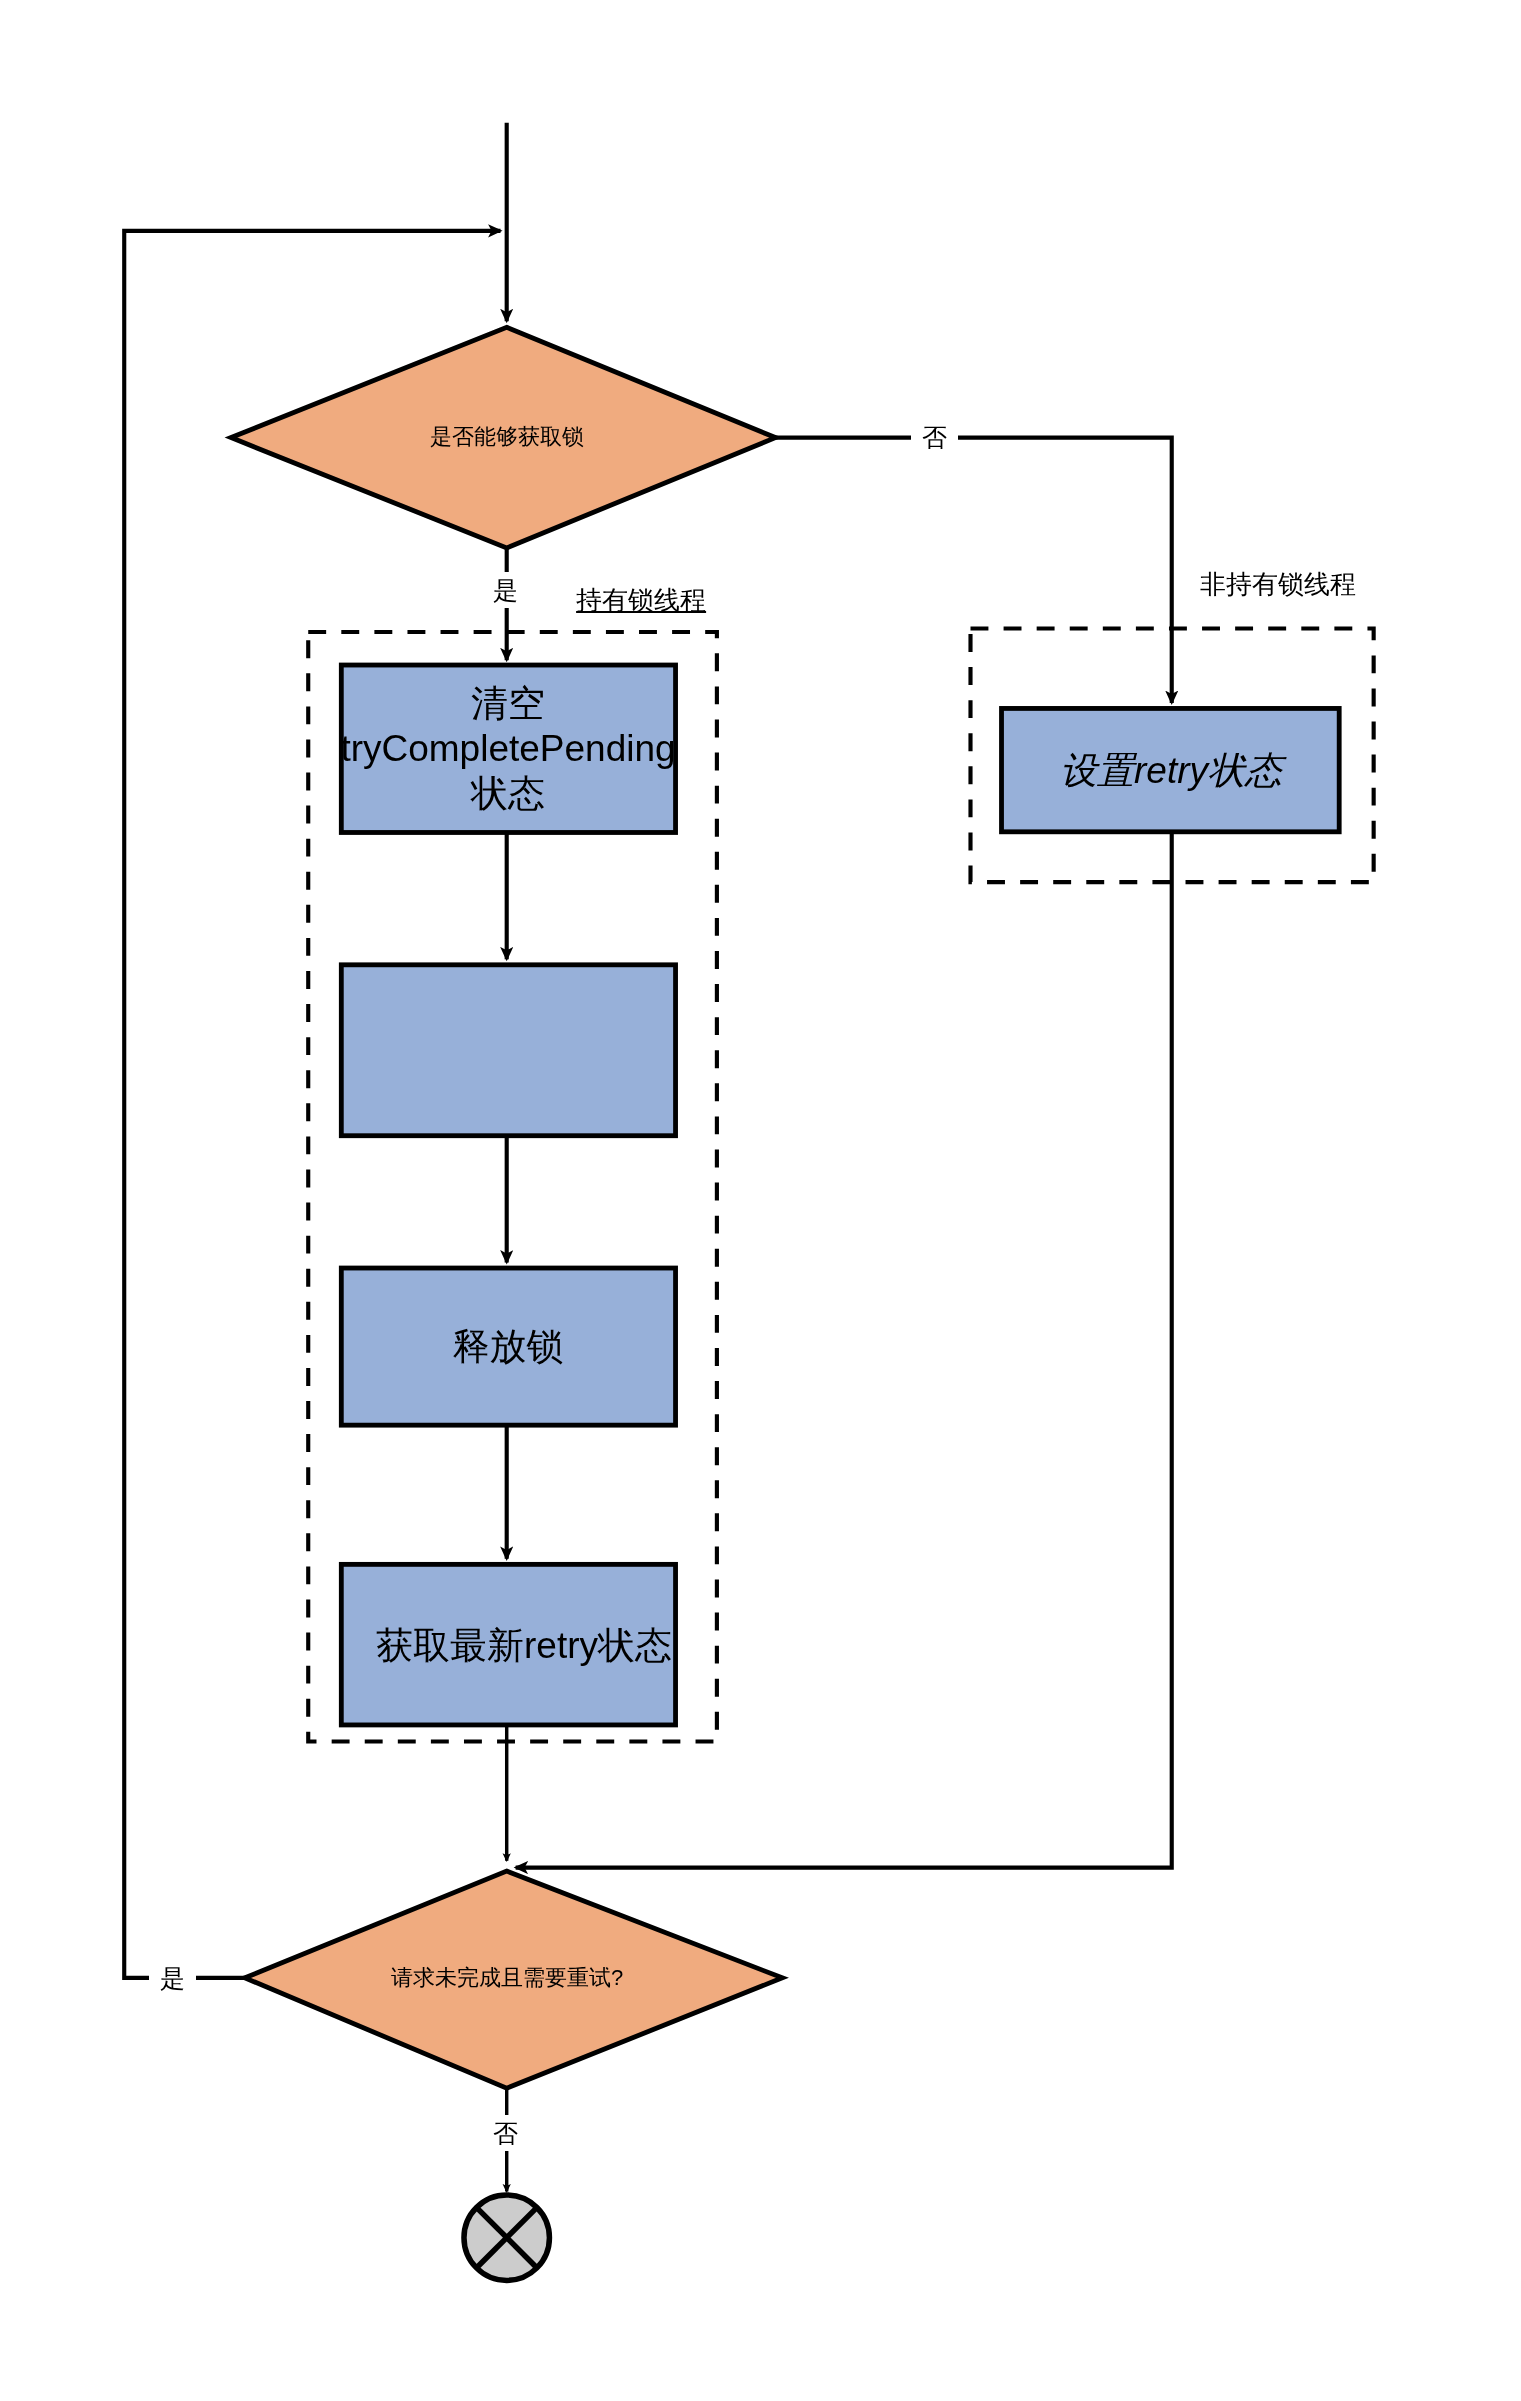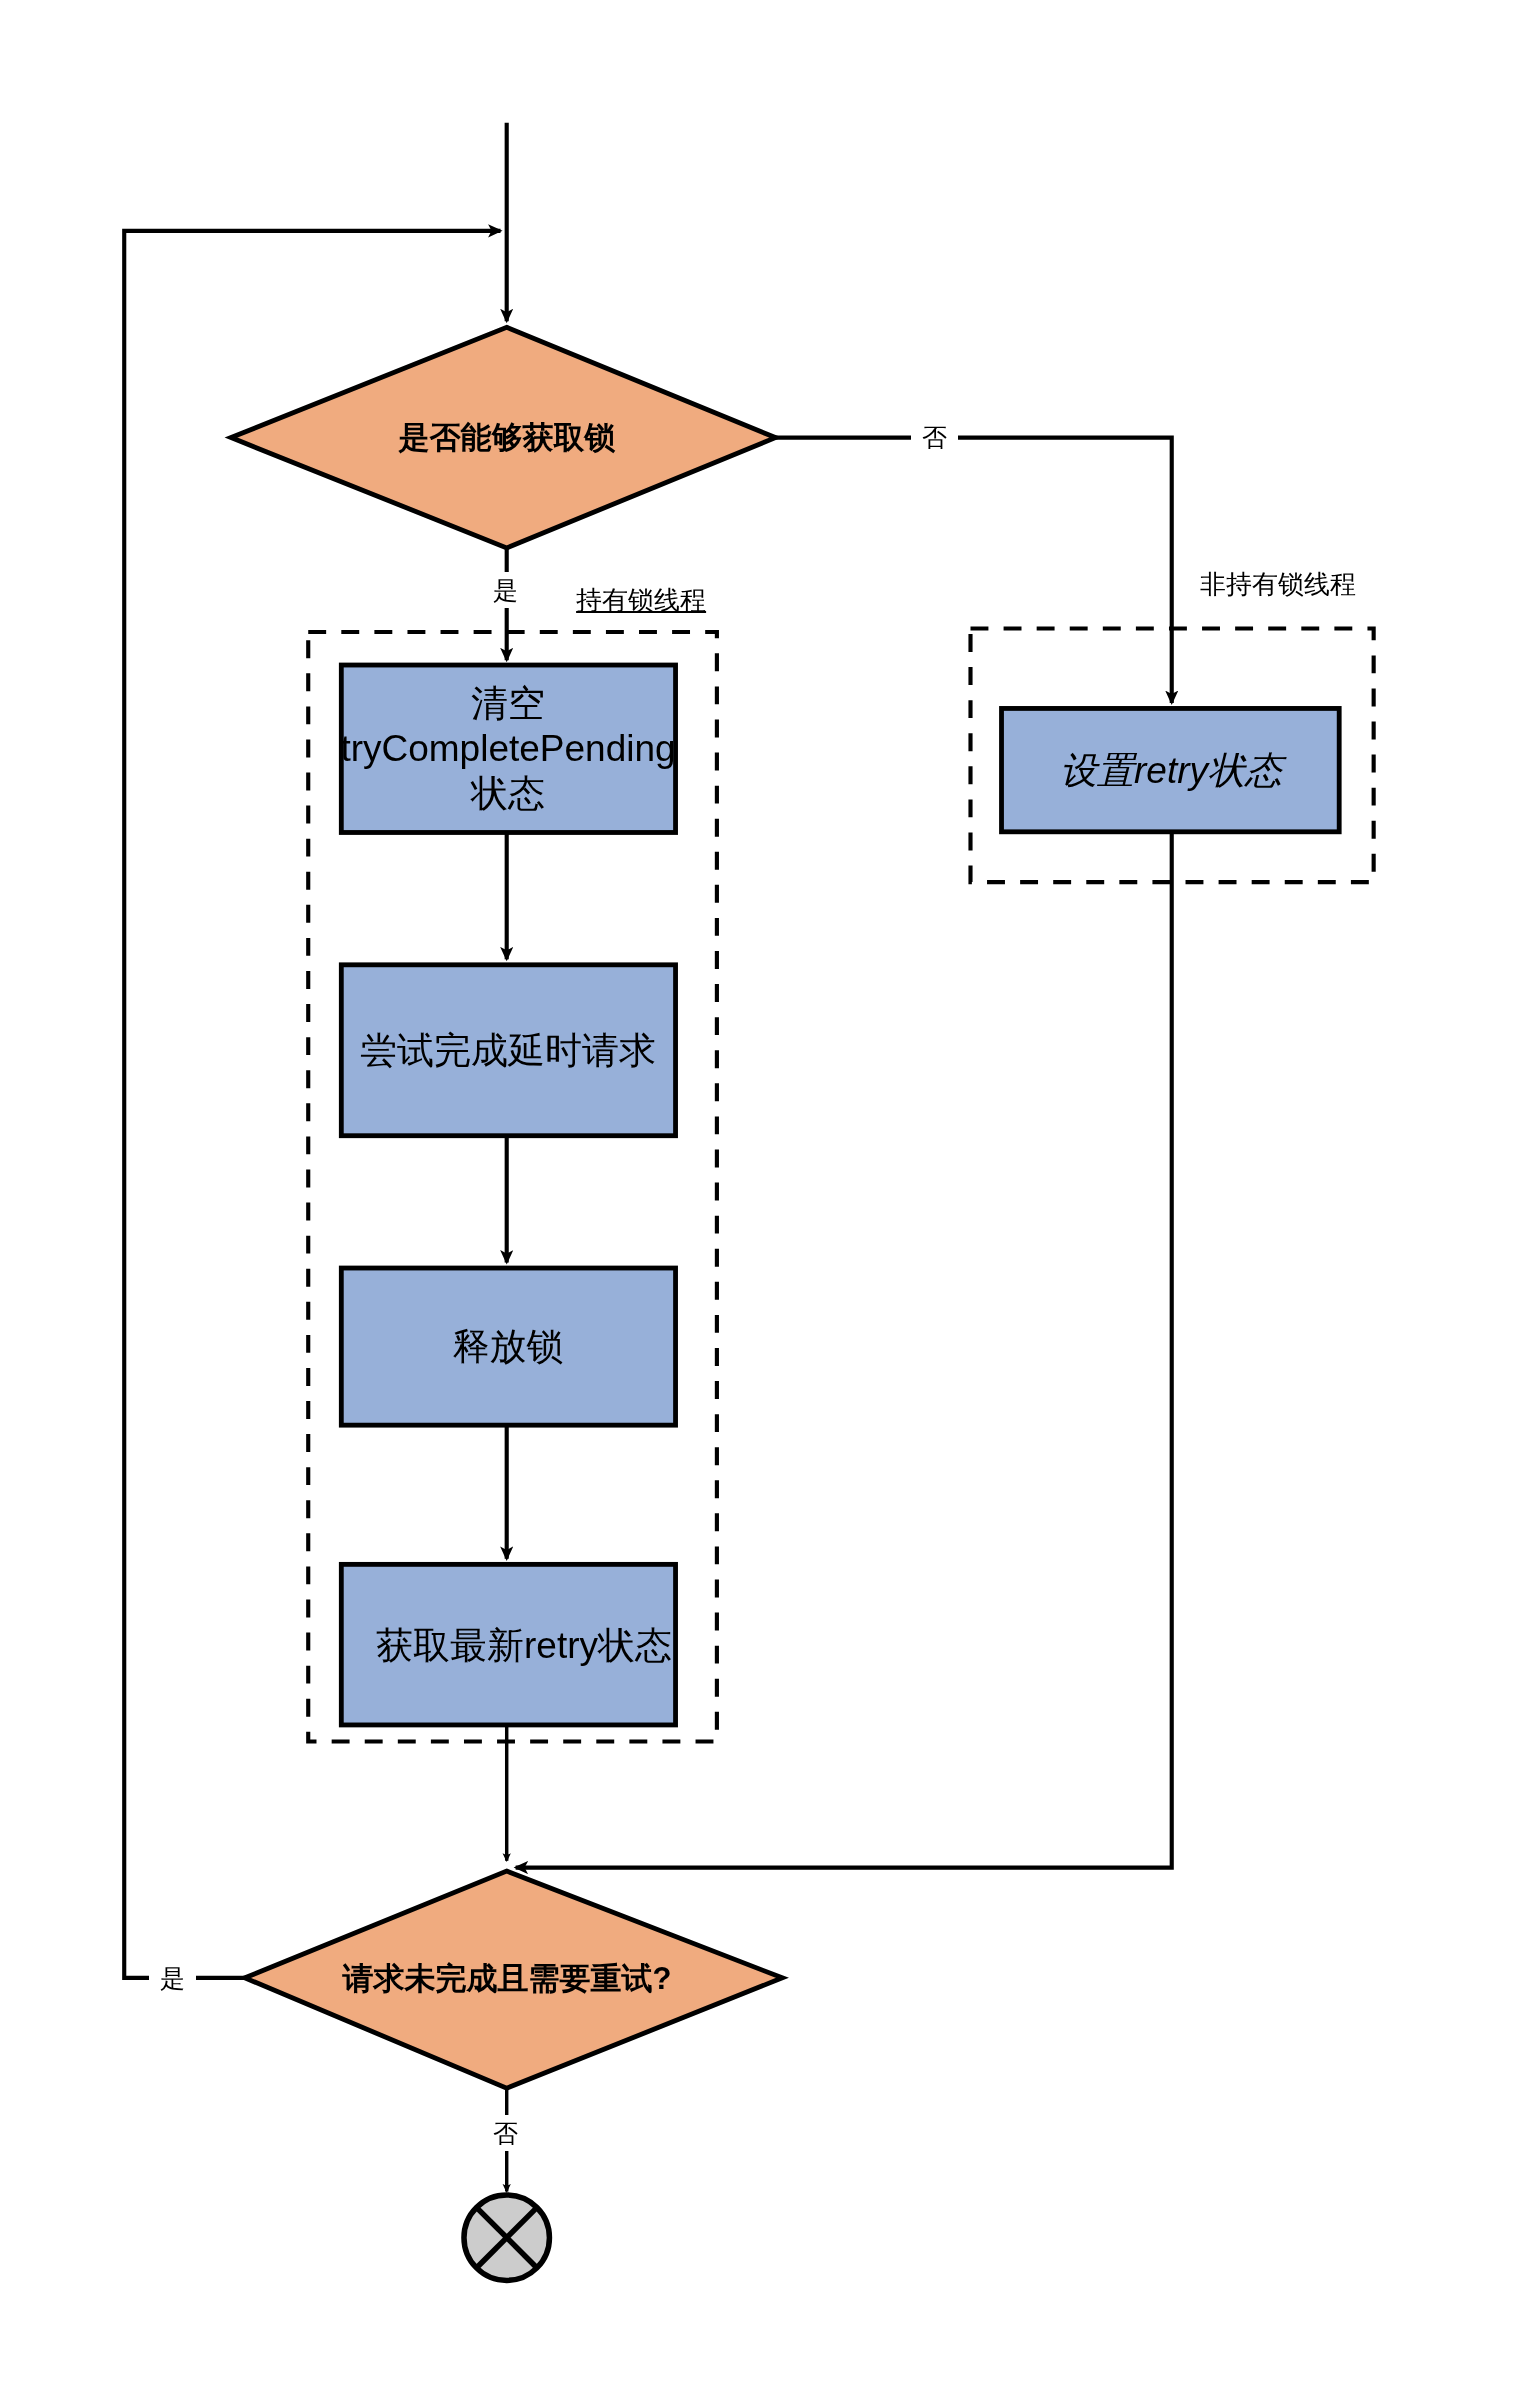--- a/index.html
+++ b/index.html
@@ -5,21 +5,21 @@
   html,body{margin:0;padding:0;background:#ffffff;}
   body{font-family:"Liberation Sans","DejaVu Sans",sans-serif;}
   #canvas{position:relative;width:1522px;height:2401px;background:#ffffff;overflow:hidden;}
   svg.layer{position:absolute;left:0;top:0;width:1522px;height:2401px;}
   .nodeText{
     position:absolute;display:flex;align-items:center;justify-content:center;
     text-align:center;color:#000000;line-height:1.22;pointer-events:none;
     white-space:pre-line;
   }
   .boxText{font-size:37px;}
-  .diamondText{font-size:31px;font-weight:bold;}
+  .diamondText{font-size:22px;}
   .edgeLabel{
     position:absolute;font-size:25px;color:#000000;background:#ffffff;
     padding:0 4.1px;display:flex;align-items:center;justify-content:center;
   }
   .groupLabel{position:absolute;font-size:26px;color:#000000;background:#ffffff;padding:0 4.1px;}
 </style>
 </head>
 <body>
 
 <div id="canvas">
@@ -73,21 +73,20 @@
     <line x1="691" y1="3203" x2="779" y2="3291" stroke="#000000" stroke-width="8"></line>
     <line x1="779" y1="3203" x2="691" y2="3291" stroke="#000000" stroke-width="8"></line>
   </svg>
 
   <div class="nodeText diamondText" style="left:276px;top:410px;width:462px;height:55px;">是否能够获取锁</div>
 
   <div class="nodeText boxText" style="left:341px;top:665px;width:334px;height:167px;">清空
 tryCompletePending
 状态</div>
 
-  <div class="nodeText boxText" style="left:341px;top:965px;width:334px;height:171px;">尝试完成延时请求</div>
 
   <div class="nodeText boxText" style="left:341px;top:1268px;width:334px;height:157px;">释放锁</div>
 
   <div class="nodeText boxText" style="left:357px;top:1565px;width:334px;height:161px;">获取最新retry状态</div>
 
   <div class="nodeText boxText" style="left:1002px;top:709px;width:338px;height:123px;font-style:italic;">设置retry状态</div>
 
   <div class="nodeText diamondText" style="left:276px;top:1951px;width:462px;height:55px;">请求未完成且需要重试?</div>
 
   <div class="edgeLabel" style="left:482px;top:572px;width:39px;height:36px;">是</div>

